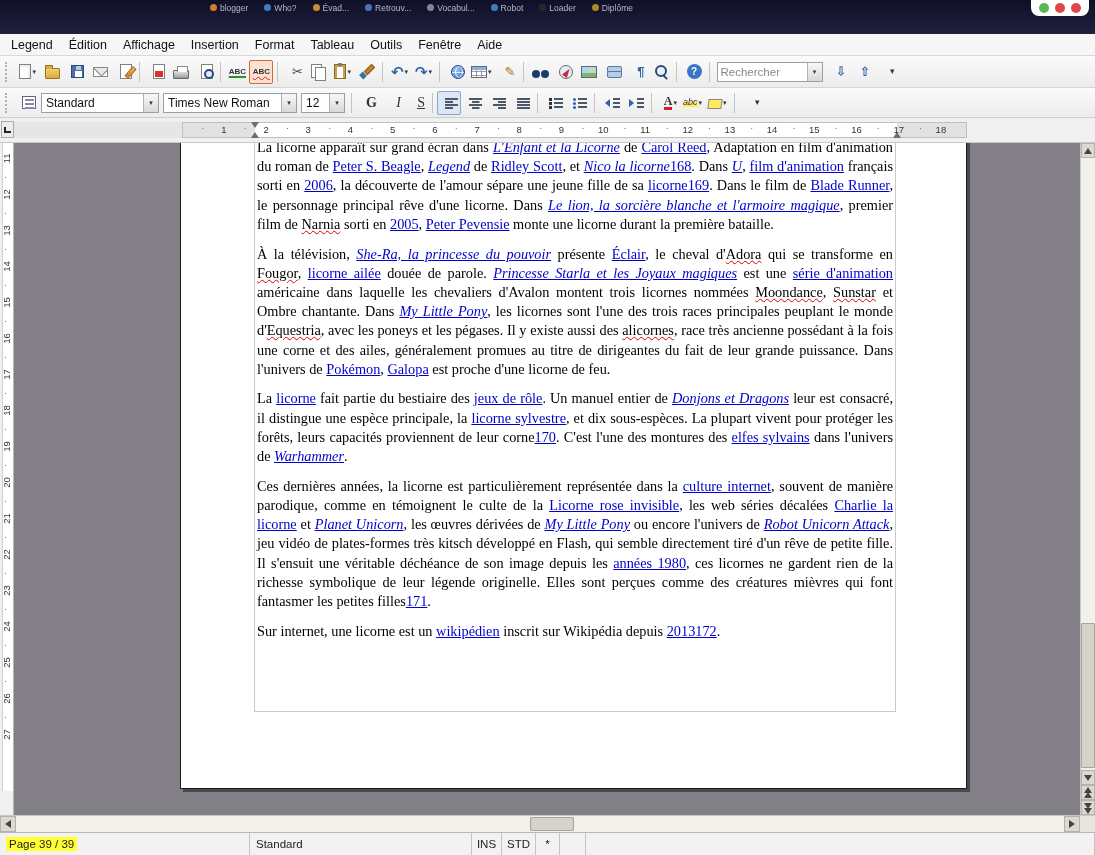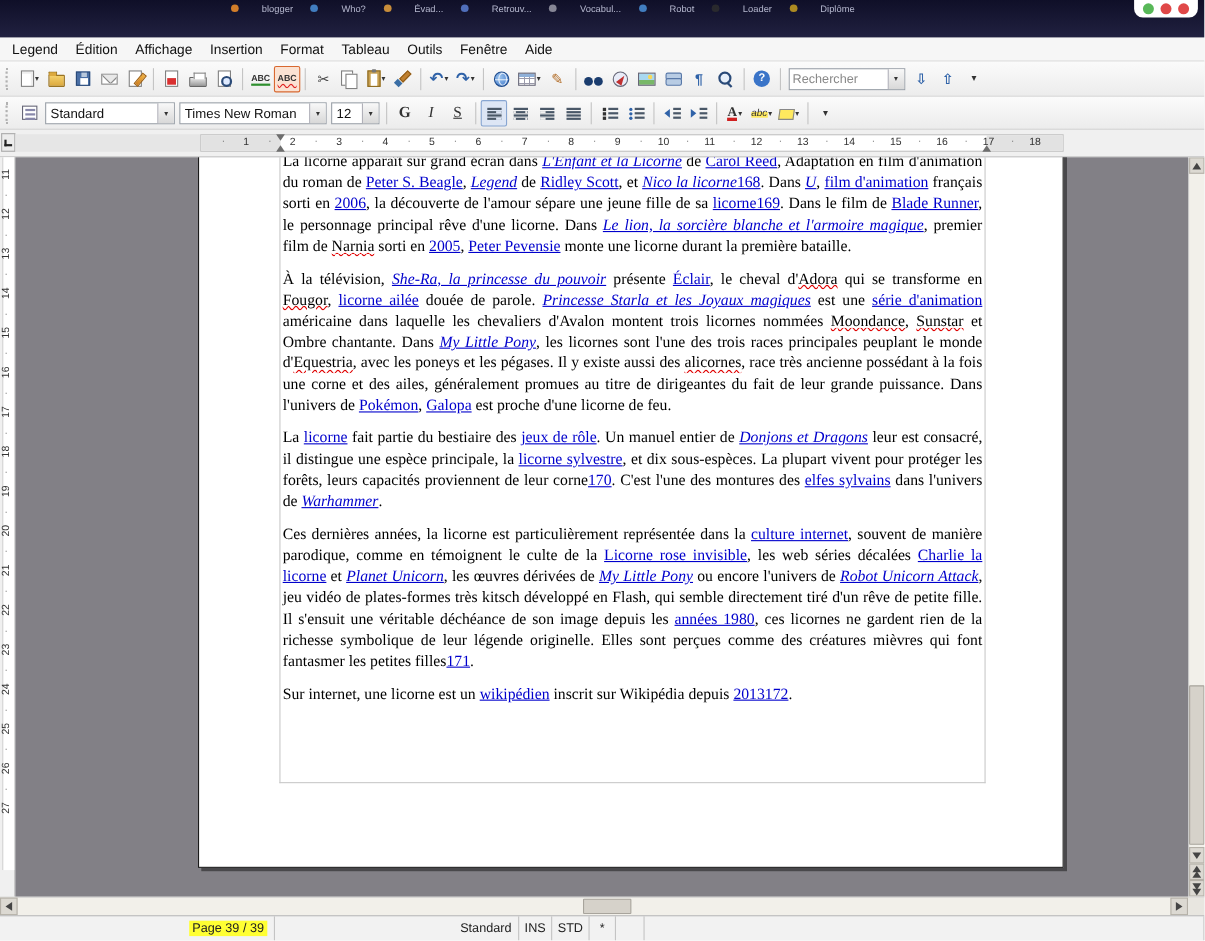--- a/index.html
+++ b/index.html
@@ -8,41 +8,41 @@
          display:flex; flex-direction:column; }
 
   
   #header { height:34px; position:relative; background:linear-gradient(#0f0f28,#212140); flex:0 0 34px; }
   #titlebox { position:absolute; left:0; top:12px; height:22px; background:linear-gradient(#ffffff,#dcdce4);
               display:flex; align-items:center; gap:5px; padding:0 14px 0 6px; border-radius:0 7px 0 0; }
   #window-title { font-size:11.5px; color:#111; white-space:nowrap; }
   .app-icon { width:12px; height:14px; background:#fff; border:1px solid #667; position:relative; }
   .app-icon::after { content:""; position:absolute; left:2px; top:2px; right:2px; height:3px; background:#3a74c8; }
   #bookmarks { position:absolute; left:210px; top:1px; display:flex; gap:16px; align-items:center; height:13px; }
-  .bookmark { display:flex; align-items:center; gap:21px; opacity:.85;text-align:right; }
+  .bookmark { display:flex; align-items:center; gap:3px; opacity:.85;text-align:right; }
   .bdot { width:7px; height:7px; border-radius:50%; display:inline-block; }
   .blabel { font-size:8.5px; color:#cfd2e8; white-space:nowrap; }
   #window-controls { position:absolute; right:6px; top:0; background:#fff; border-radius:0 0 8px 8px;
                      padding:3px 8px; display:flex; gap:6px; align-items:center; }
   .wc { width:10px; height:10px; border-radius:50%; display:inline-block; }
   .wc.green{ background:#58b858; } .wc.red{ background:#e04848; }
 
   
   #menubar { height:22px; flex:0 0 22px; background:#f6f6f6; border-bottom:1px solid #d8d8d8;
              display:flex; align-items:center; padding:0 3px; }
   .menu-item { padding:2px 8px; font-size:12.5px; color:#111; }
 
   
   .tb { display:flex; align-items:center; padding:0 3px; }
   #toolbar-main { height:32px; flex:0 0 32px; background:linear-gradient(#fbfbfb,#ececec); border-bottom:1px solid #d4d4d4; }
   #toolbar-format { height:30px; flex:0 0 30px; background:linear-gradient(#fbfbfb,#ececec); border-bottom:1px solid #cfcfcf; }
   .grip { width:5px; height:20px; border-left:2px dotted #b2b2b2; margin:0 5px 0 2px; }
   .tsep { width:1px; height:20px; background:#c4c4c4; margin:0 4px; flex:0 0 1px; }
   .tbtn { --bg:#f1f1f1; height:24px; min-width:24px; padding:0 2px; display:inline-flex; align-items:center;
-          justify-content:center; border:1px solid transparent; border-radius:2px; position:relative; }
+          justify-content:flex-end; border:1px solid transparent; border-radius:2px; position:relative; }
   .tbtn.active { border-color:#d86830; background:#fbe2d2; }
   .tbtn.pressed { --bg:#dde6f5; border-color:#88a6d2; background:#dde6f5; }
   .ddar { font-size:7px; color:#333; margin-left:1px; }
   .ic { display:inline-flex; align-items:center; justify-content:center; font-size:14px; color:#333; line-height:1; }
 
   
   .ic-cut { font-size:13px; color:#444; }
   .ic-undo,.ic-redo { color:#2f62a8; font-size:15px; font-weight:bold; }
   .ic-para { color:#2f62a8; font-weight:bold; font-size:13px; }
   .ic-draw { color:#b06820; font-size:13px; }
@@ -171,21 +171,21 @@
   .dbl.up span:first-child { top:-1px; } .dbl.up span:last-child { top:4px; }
   .dbl.down span:first-child { top:0; } .dbl.down span:last-child { top:5px; }
   #hscroll { height:17px; flex:0 0 17px; background:#f2f0ea; border-top:1px solid #c8c8c8; display:flex; }
   .sbtn.h { width:16px; flex:0 0 16px; height:100%; }
   #htrack { flex:1 1 auto; position:relative; }
   #hthumb { position:absolute; top:1px; bottom:1px; left:49%; width:44px; background:#d6d2ca; border:1px solid #a8a49c; border-radius:1px; }
   #hcorner { width:15px; flex:0 0 15px; background:#e8e6e0; }
 
   
   #statusbar { height:23px; flex:0 0 23px; background:#f2f2f2; border-top:1px solid #b8b8b8; display:flex; align-items:stretch; font-size:11.5px; color:#222; }
-  .scell { border-right:1px solid #c4c4c4; display:flex; align-items:center; padding:0 6px; overflow:hidden; white-space:nowrap;justify-content:flex-end; }
+  .scell { border-right:1px solid #c4c4c4; display:flex; align-items:center; padding:0 6px; overflow:hidden; white-space:nowrap; }
   .scell.grow { flex:1 1 auto; }
   .scell.center { justify-content:center; }
   .hl { background:#ffff33; padding:1px 3px; }
 </style>
 </head>
 <body>
 
 <div id="header">
   <div id="bookmarks">
       <span class="bookmark">

